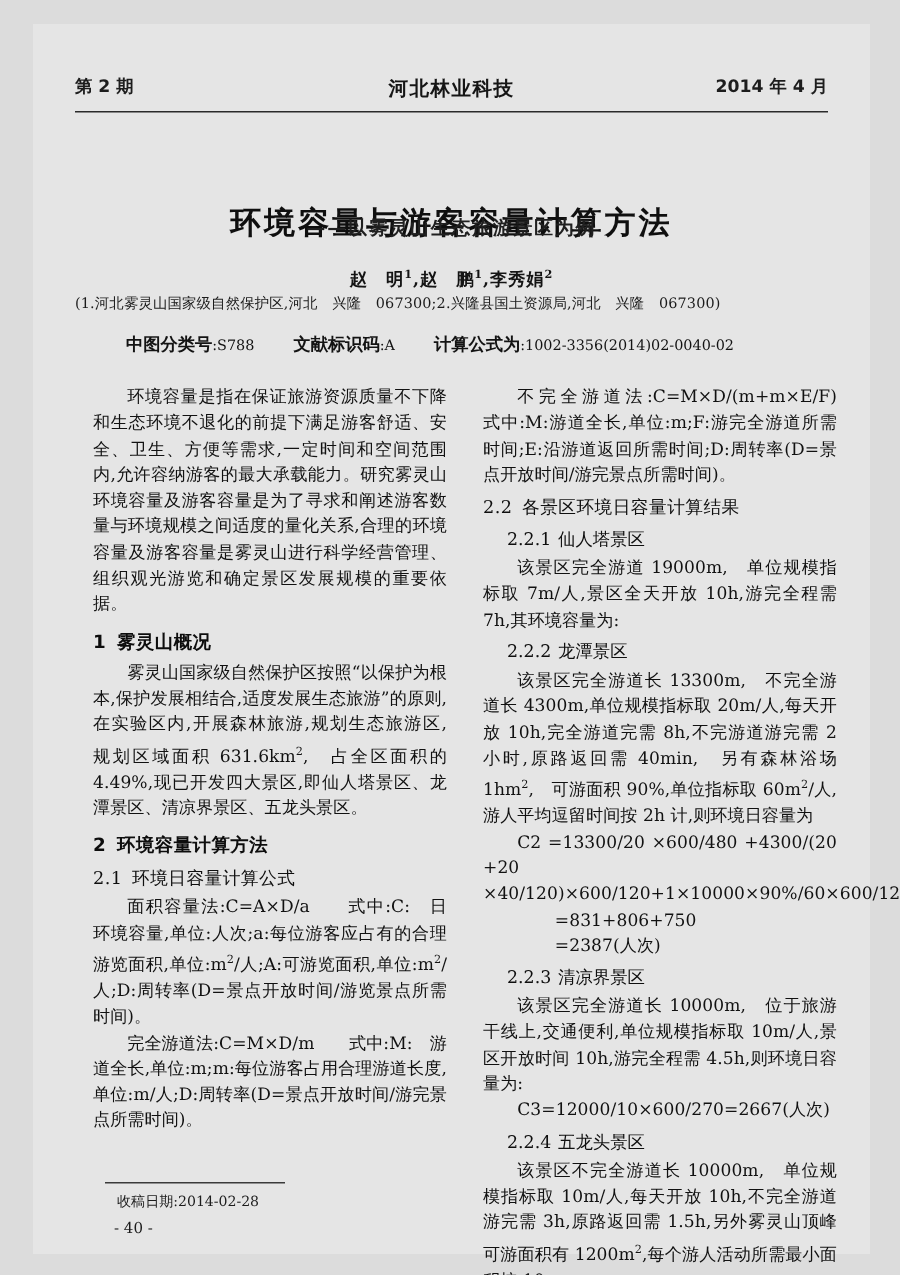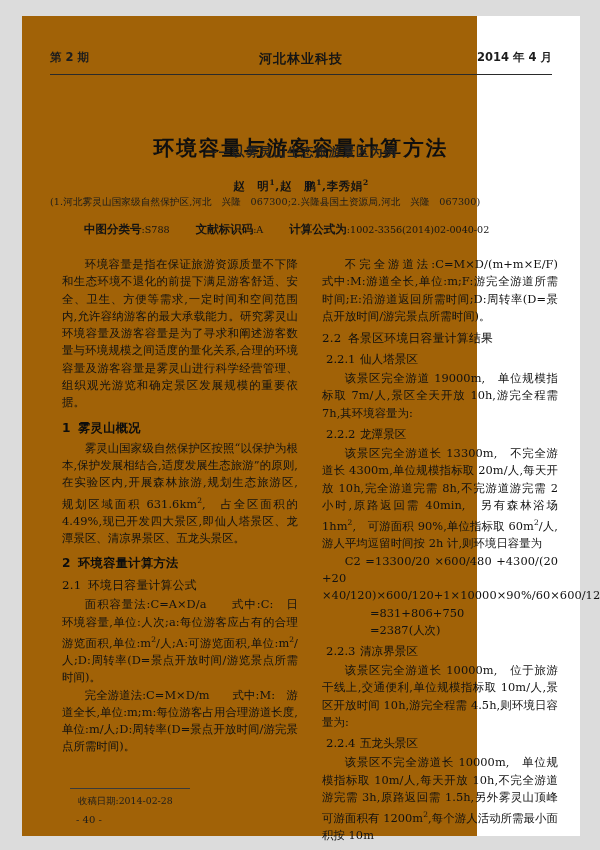--- a/index.html
+++ b/index.html
@@ -29,23 +29,23 @@
   }
   .scan-edge-top    { left:0; top:0; width:600px; height:16px; }
   .scan-edge-bottom { left:0; bottom:0; width:600px; height:14px; }
   .scan-edge-left   { left:0; top:0; width:22px; height:850px; }
   .scan-edge-right  { right:0; top:0; width:20px; height:850px; }
 
   .sheet {
     position: absolute;
     left: 22px;
     top: 16px;
-    width: 455px;
+    width: 558px;
     height: 820px;
-    background: #a16207;
+    background: #e5e5e5;
   }
 
   
   .runhead {
     position: absolute;
     left: 28px;
     top: 34px;
     width: 502px;
     height: 22px;
   }
@@ -185,21 +185,21 @@
     margin: 5px 0 2px 0;
     font-family: "DejaVu Serif", "Liberation Serif", serif;
     font-weight: normal;
     font-size: 11.8px;
     line-height: 17px;
     letter-spacing: 0.3px;
     color: #0f0f0f;
   }
   h3.subsec .num { display: inline-block; min-width: 26px; }
   h4.subsub {
-    margin: 4px 0 2px 4px;
+    margin: 4px 0 2px 16px;
     font-family: "DejaVu Serif", "Liberation Serif", serif;
     font-weight: normal;
     font-size: 11.6px;
     line-height: 17px;
     color: #0f0f0f;
   }
   h4.subsub .num { display: inline-block; min-width: 34px; }
 
   sup.u { font-size: 7.5px; vertical-align: super; }
 
@@ -307,20 +307,21 @@
 
       <p class="formula">C2 =13300/20 ×600/480 +4300/(20 +20 ×40/120)×600/120+1×10000×90%/60×600/120</p>
       <p class="formula-r">=831+806+750</p>
       <p class="formula-r">=2387(人次)</p>
 
       <h4 class="subsub">
         <span class="num">2.2.3</span><span>清凉界景区</span>
       </h4>
 
       <p class="ind">该景区完全游道长 10000m,　位于旅游干线上,交通便利,单位规模指标取 10m/人,景区开放时间 10h,游完全程需 4.5h,则环境日容量为:</p>
+      <p class="formula">C3=12000/10×600/270=2667(人次)</p>
 
       <h4 class="subsub">
         <span class="num">2.2.4</span><span>五龙头景区</span>
       </h4>
 
       <p class="ind"><span>该景区不完全游道长 10000m,　单位规模指标取 10m/人,每天开放 10h,不完全游道游完需 3h,原路返回需 1.5h,另外雾灵山顶峰可游面积有 1200m</span><sup class="u">2</sup><span>,每个游人活动所需最小面积按 10m</span></p>
     </div>
 
     <div class="foot-rule"></div>
     <div class="foot-note">收稿日期:2014-02-28</div>

